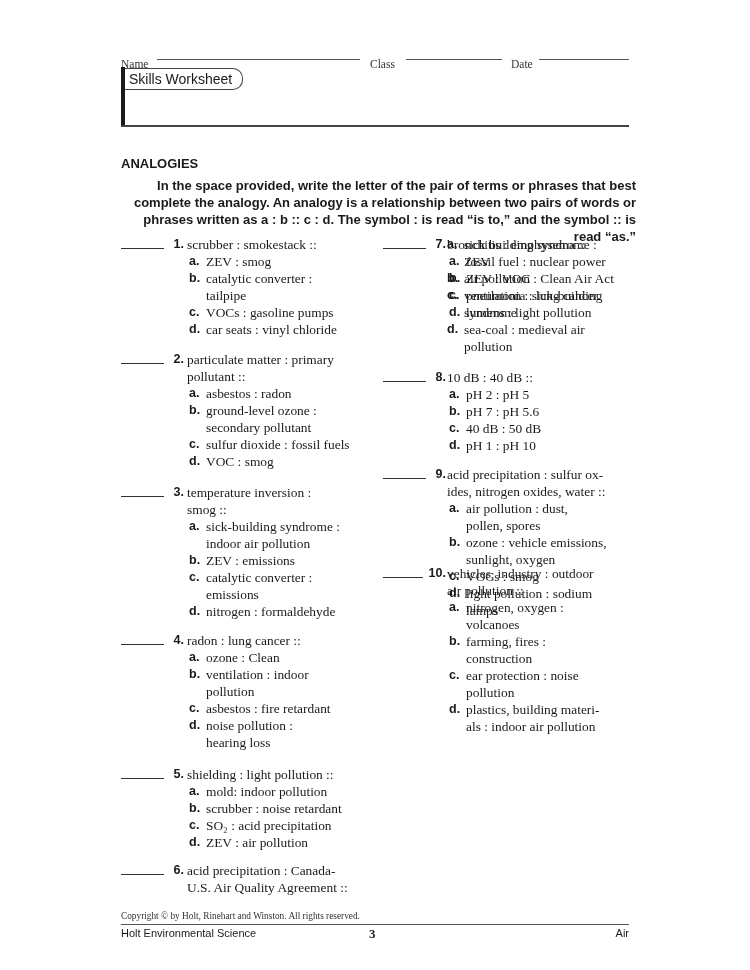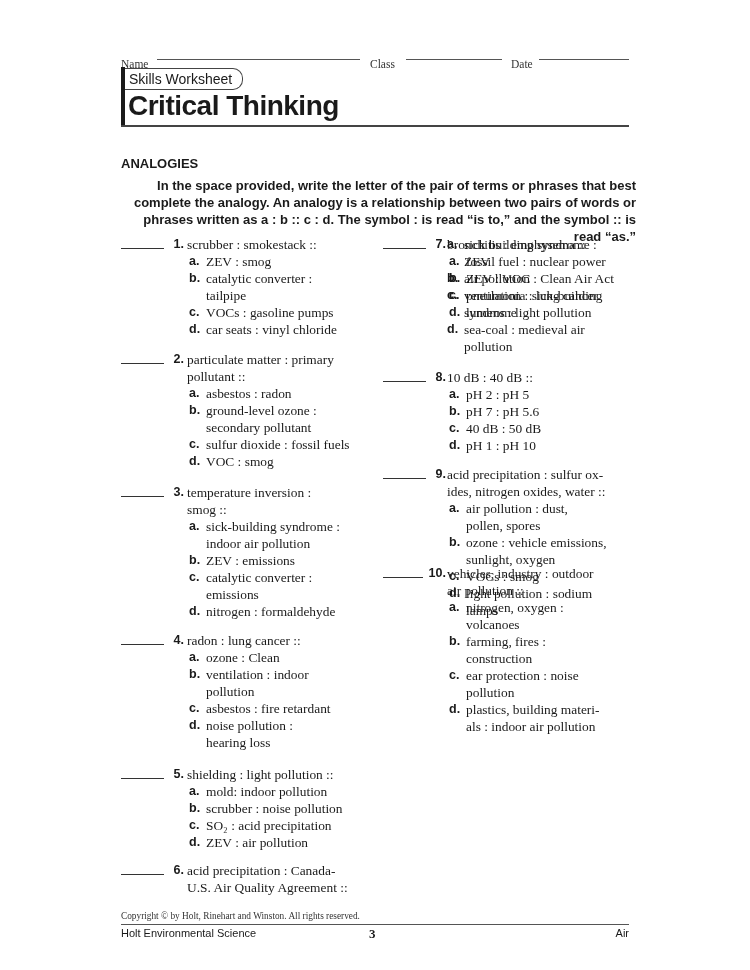--- a/index.html
+++ b/index.html
@@ -64,21 +64,20 @@
   <span class="ln" style="left:36px;width:203px;"></span>
   <span class="lbl" style="left:249px;text-align:right;">Class</span>
   <span class="ln" style="left:285px;width:96px;"></span>
   <span class="lbl" style="left:390px;">Date</span>
   <span class="ln" style="left:418px;width:90px;"></span>
 </div>
 
 <div class="abs header-box">
   <div class="header-bar"></div>
   <div class="skills-tab">Skills Worksheet</div>
-  <div class="page-title">Critical Thinking</div>
   <div class="header-rule"></div>
 </div>
 
 <div class="abs section-title">ANALOGIES</div>
 <div class="abs instructions">In the space provided, write the letter of the pair of terms or phrases that best complete the analogy. An analogy is a relationship between two pairs of words or phrases written as a : b :: c : d. The symbol : is read “is to,” and the symbol :: is read “as.”</div>
 
 <div id="questions">
     <div class="q" style="left: 121px; top: 236px; width: 260px;">
       <span class="blank"></span>
       <span class="num" style="left: 46px; width: 17px;">1.</span>
@@ -193,21 +192,21 @@
       <div class="stem" style="left: 66px;">
         <div>shielding : light pollution ::</div>
       </div>
       <div class="opts" style="top: 17px; left: 68px;">
         <div class="opt">
           <span class="ol">a.</span>
           <span class="ot">mold: indoor pollution</span>
         </div>
         <div class="opt">
           <span class="ol">b.</span>
-          <span class="ot">scrubber : noise pollution</span>
+          <span class="ot">scrubber : noise retardant</span>
         </div>
         <div class="opt">
           <span class="ol">c.</span>
           <span class="ot">SO₂ : acid precipitation</span>
         </div>
         <div class="opt">
           <span class="ol">d.</span>
           <span class="ot">ZEV : air pollution</span>
         </div>
       </div>

